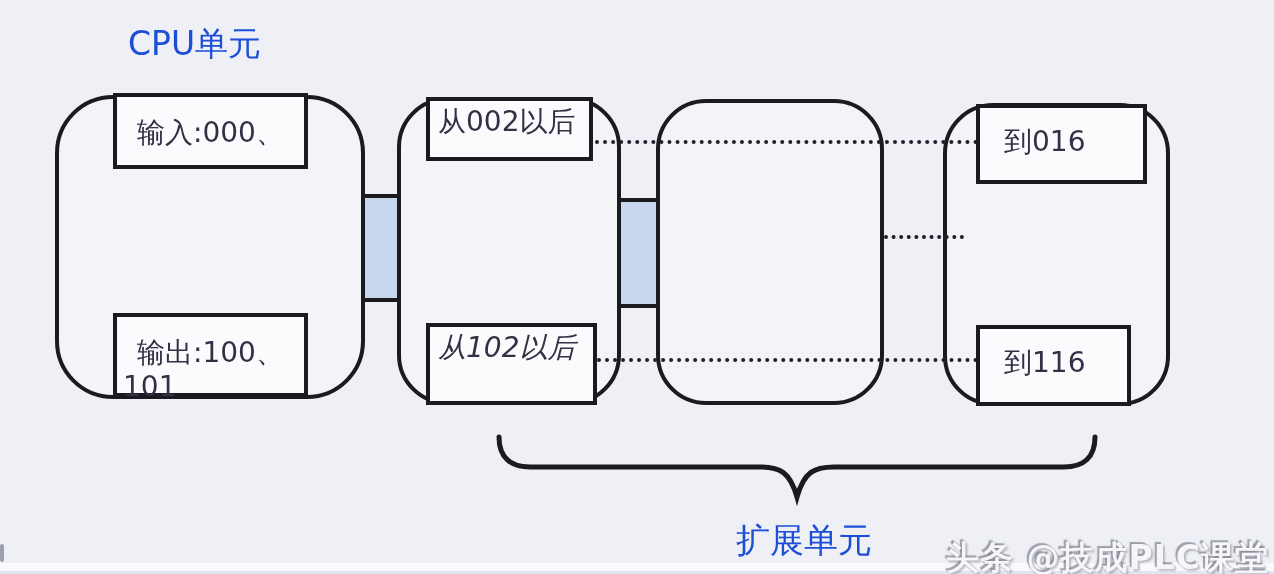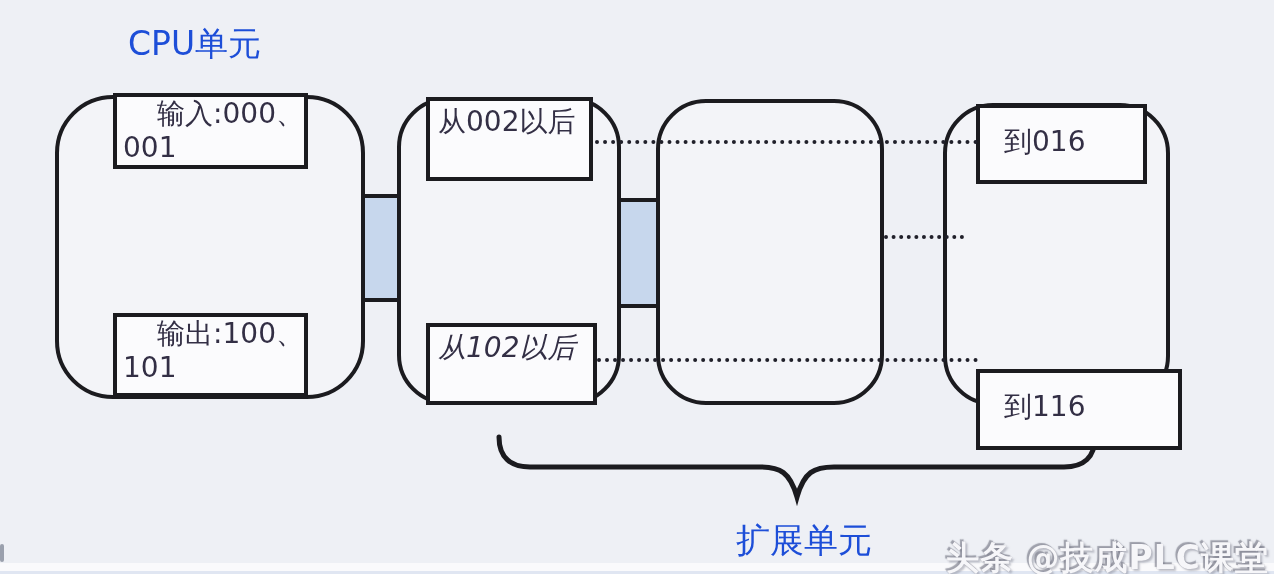--- a/index.html
+++ b/index.html
@@ -21,21 +21,21 @@
   .label-box{
     position:absolute;
     background:#fbfbfd;
     border:4px solid #1b1b1f;
     box-sizing:border-box;
     z-index:4;
     font-size:28px;
     line-height:34px;
     color:#332f45;
   }
-  .label-box .l1{display:block;padding:0 0 0 20px;white-space:nowrap;text-align:right;}
+  .label-box .l1{display:block;padding:19px 0 0 20px;white-space:nowrap;}
   .label-box .l2{display:block;padding:0 0 0 6px;white-space:nowrap;}
   .label-box .single{display:block;padding:4px 0 0 8px;white-space:nowrap;}
   .label-box .single-indent{display:block;padding:17px 0 0 24px;white-space:nowrap;}
   .connector{
     position:absolute;
     background:#c7d7ed;
     border-top:4px solid #1b1b1f;
     border-bottom:4px solid #1b1b1f;
     box-sizing:border-box;
     z-index:1;
@@ -86,38 +86,37 @@
   <div class="connector" style="left:360px;top:194px;width:42px;height:108px;"></div>
   <div class="connector" style="left:616px;top:198px;width:44px;height:110px;"></div>
 
   <div class="unit" style="left:55px;top:95px;width:310px;height:304px;border-radius:58px;"></div>
   <div class="unit" style="left:397px;top:97px;width:224px;height:308px;border-radius:50px;"></div>
   <div class="unit" style="left:656px;top:99px;width:228px;height:306px;border-radius:50px;"></div>
   <div class="unit" style="left:943px;top:103px;width:227px;height:303px;border-radius:50px;"></div>
 
   <div class="label-box" style="left:113px;top:93px;width:195px;height:76px;">
     <span class="l1">输入:000、</span>
-    <span class="l2">001</span>
   </div>
   <div class="label-box" style="left:113px;top:313px;width:195px;height:84px;">
     <span class="l1">输出:100、</span>
     <span class="l2">101</span>
   </div>
 
-  <div class="label-box" style="left:426px;top:97px;width:167px;height:84px;">
+  <div class="label-box" style="left:426px;top:97px;width:167px;height:64px;">
     <span class="single">从002以后</span>
   </div>
   <div class="label-box" style="left:426px;top:323px;width:171px;height:82px;font-style:italic;">
     <span class="single">从102以后</span>
   </div>
 
   <div class="label-box" style="left:976px;top:104px;width:171px;height:80px;">
     <span class="single-indent">到016</span>
   </div>
-  <div class="label-box" style="left:976px;top:325px;width:206px;height:81px;margin-top:44px;">
+  <div class="label-box" style="left:976px;top:325px;width:155px;height:81px;">
     <span class="single-indent">到116</span>
   </div>
 
   <div class="dots" style="left:595px;top:140px;width:383px;"></div>
   <div class="dots" style="left:884px;top:235px;width:80px;"></div>
   <div class="dots" style="left:597px;top:358px;width:381px;"></div>
 
   <svg id="brace-svg" width="620" height="80" viewBox="0 0 620 80">
     <path d="M 11 9 C 11 29, 22 39, 42 39 L 272 39 C 292 39, 302 44, 309 69
              C 316 44, 326 39, 346 39 L 576 39 C 596 39, 607 29, 607 9" fill="none" stroke="#1b1b1f" stroke-width="5" stroke-linecap="round"></path>

